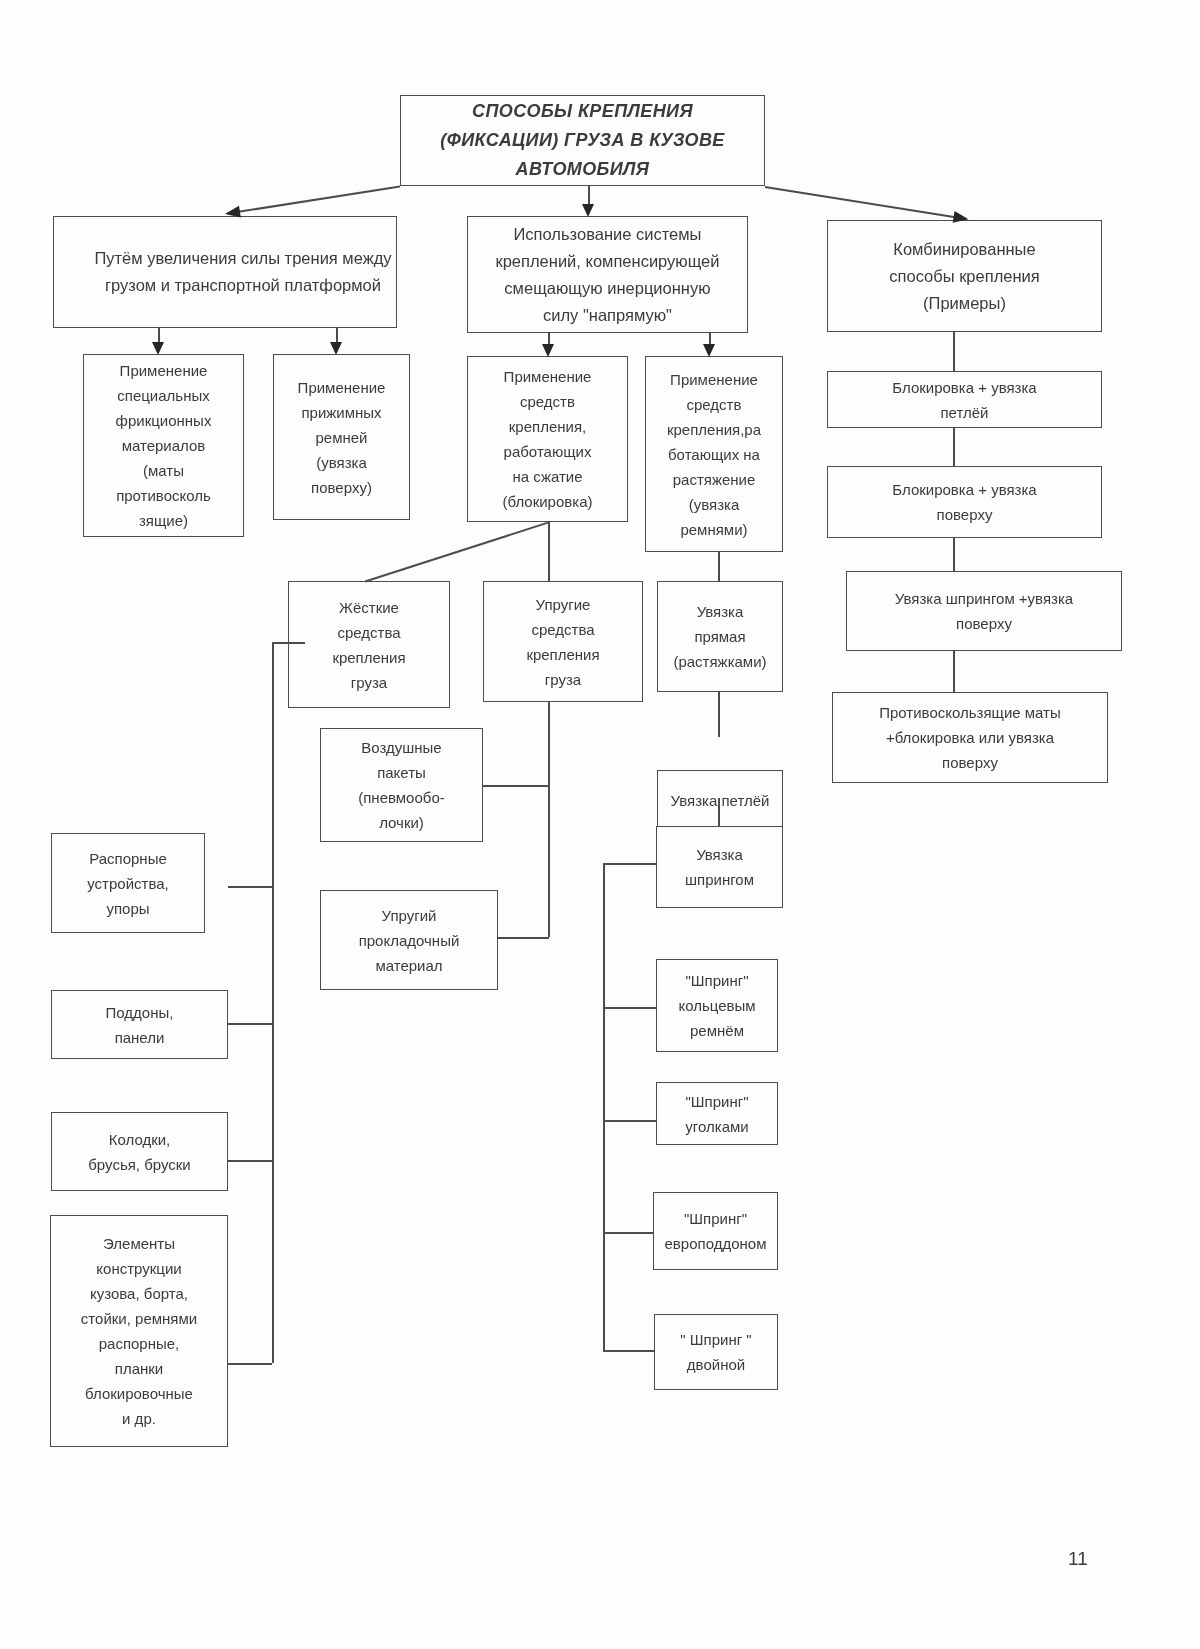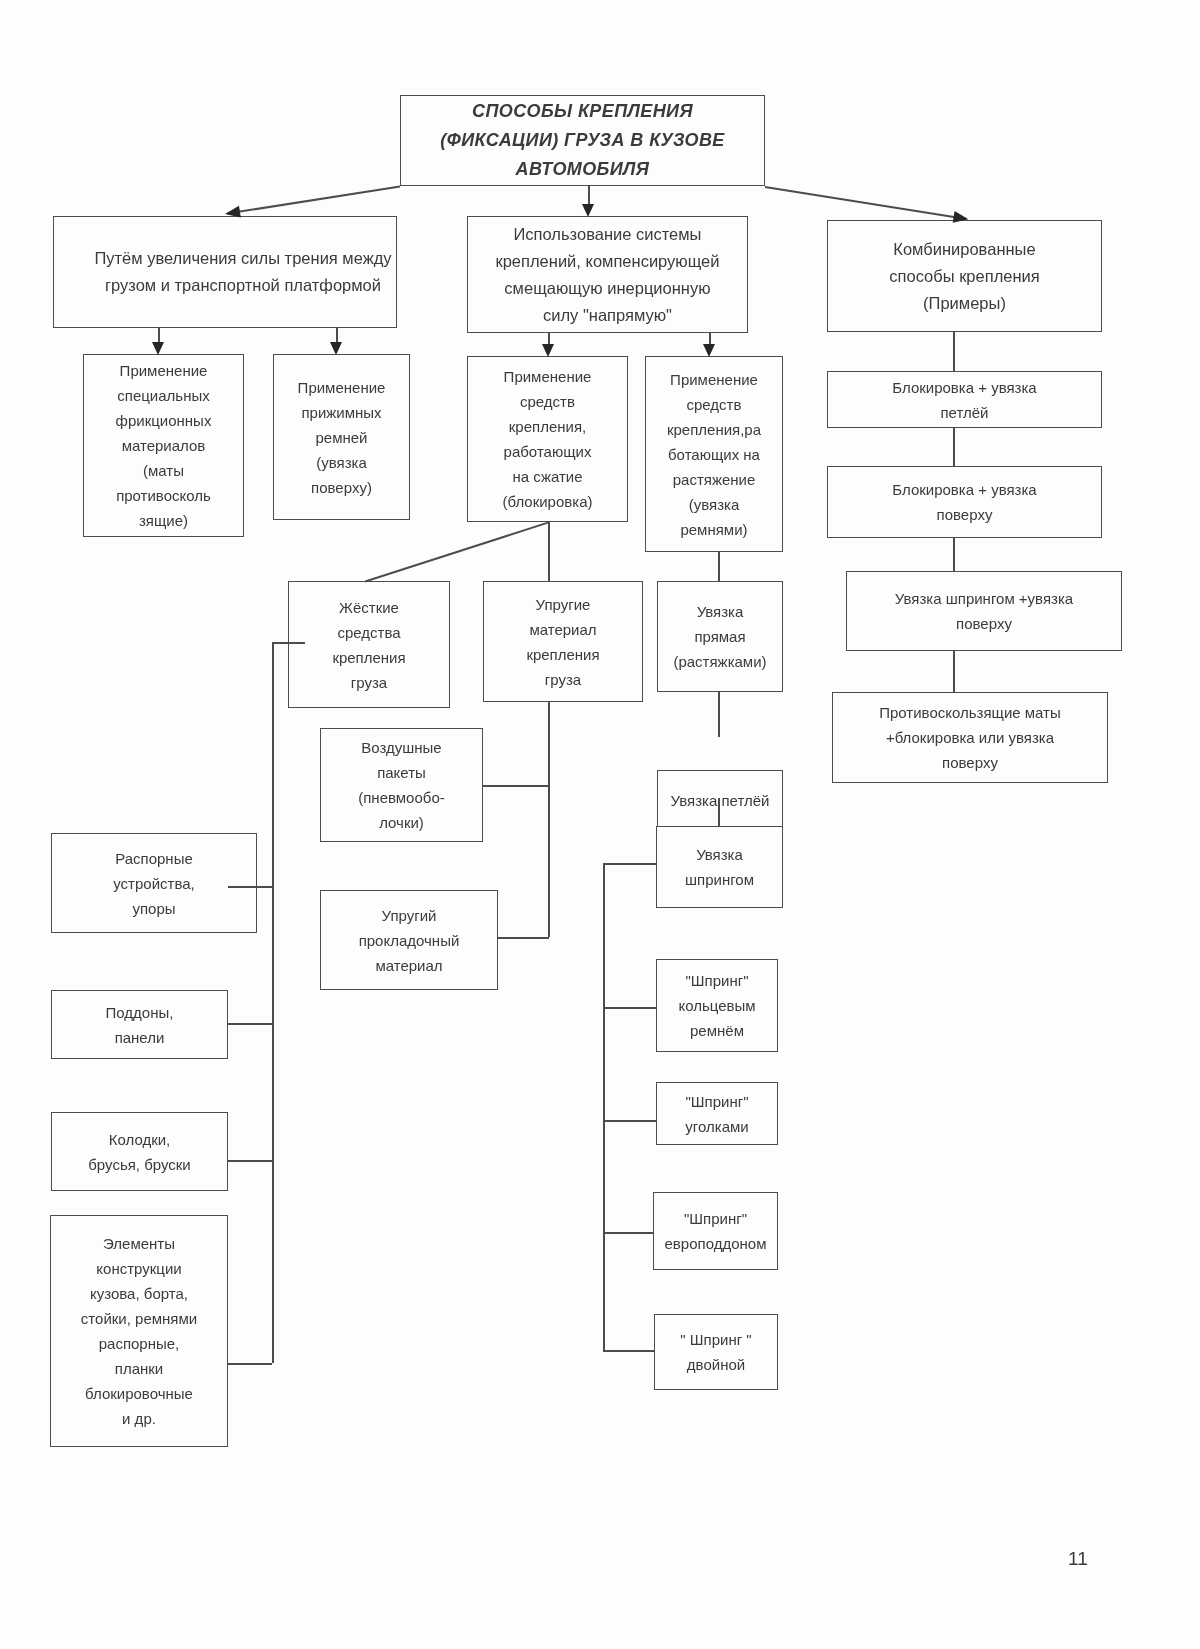--- a/index.html
+++ b/index.html
@@ -107,21 +107,21 @@
 поверху</div>
   <div class="box" style="left:832px;top:692px;width:276px;height:91px;">Противоскользящие маты
 +блокировка или увязка
 поверху</div>
 
   <div class="box" style="left:288px;top:581px;width:162px;height:127px;">Жёсткие
 средства
 крепления
 груза</div>
   <div class="box" style="left:483px;top:581px;width:160px;height:121px;">Упругие
-материал
+средства
 крепления
 груза</div>
   <div class="box" style="left:657px;top:581px;width:126px;height:111px;">Увязка
 прямая
 (растяжками)</div>
 
   <div class="box" style="left:320px;top:728px;width:163px;height:114px;">Воздушные
 пакеты
 (пневмообо-
 лочки)</div>
@@ -135,21 +135,21 @@
   <div class="box" style="left:656px;top:959px;width:122px;height:93px;">"Шпринг"
 кольцевым
 ремнём</div>
   <div class="box" style="left:656px;top:1082px;width:122px;height:63px;">"Шпринг"
 уголками</div>
   <div class="box" style="left:653px;top:1192px;width:125px;height:78px;">"Шпринг"
 европоддоном</div>
   <div class="box" style="left:654px;top:1314px;width:124px;height:76px;">" Шпринг "
 двойной</div>
 
-  <div class="box" style="left:51px;top:833px;width:206px;height:100px;">Распорные
+  <div class="box" style="left:51px;top:833px;width:154px;height:100px;">Распорные
 устройства,
 упоры</div>
   <div class="box" style="left:51px;top:990px;width:177px;height:69px;">Поддоны,
 панели</div>
   <div class="box" style="left:51px;top:1112px;width:177px;height:79px;">Колодки,
 брусья, бруски</div>
   <div class="box" style="left:50px;top:1215px;width:178px;height:232px;">Элементы
 конструкции
 кузова, борта,
 стойки, ремнями

